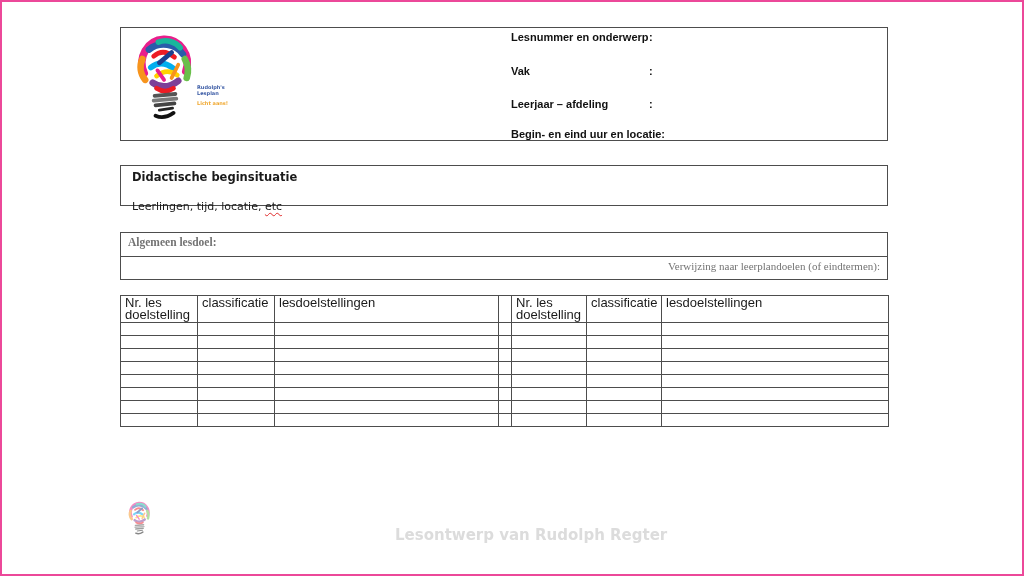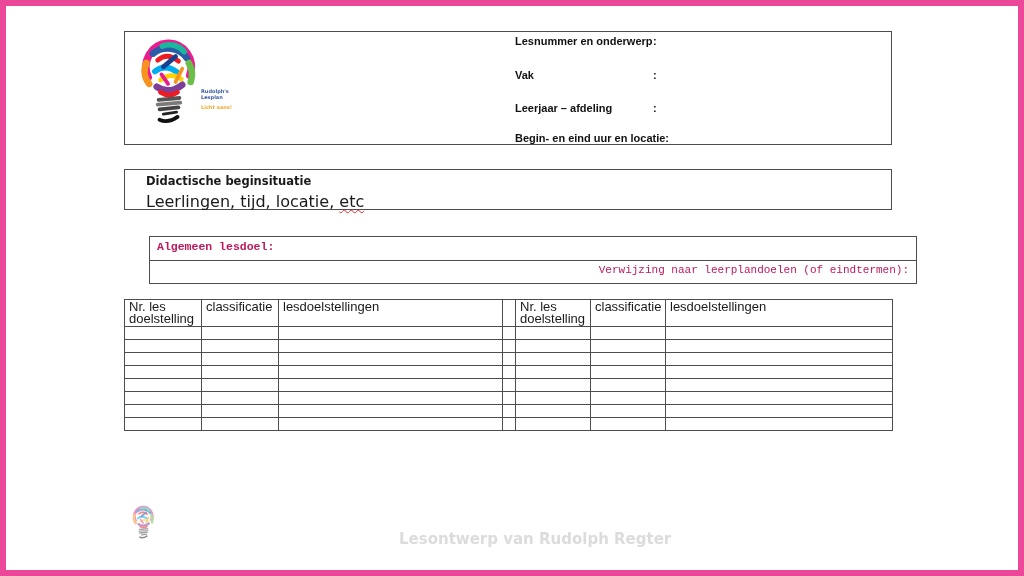--- a/index.html
+++ b/index.html
@@ -4,21 +4,21 @@
 <style>
   * { margin: 0; padding: 0; box-sizing: border-box; }
   html, body { background: #ffffff; }
   body { font-family: "Liberation Sans", sans-serif; }
 
   .page {
     position: relative;
     width: 1024px;
     height: 576px;
     background: #ffffff;
-    border: 6px solid #ec4899;
+    border: 2px solid #ec4899;
     overflow: hidden;
   }
 
   
   .header-box {
     position: absolute;
     left: 118px; top: 25px;
     width: 768px; height: 114px;
     border: 1px solid #4d4d4d;
     background: #ffffff;
@@ -53,43 +53,42 @@
   .hf-row-1 { top: 37px; }
   .hf-row-2 { top: 70px; }
   .hf-row-3 { top: 100px; }
 
   
   .didact-box {
     position: absolute;
     left: 118px; top: 163px;
     width: 768px; height: 41px;
     border: 1px solid #4d4d4d;
-    padding: 4px 21px;
+    padding: 4px 11px;
     font-family: "DejaVu Sans", sans-serif;
     color: #1a1a1a;
   }
   .didact-title { font-size: 11.5px; font-weight: bold; }
-  .didact-body  { font-size: 16px; margin-top: 4px; }
+  .didact-body  { font-size: 11px; margin-top: 16px; }
   .squiggle {
     text-decoration: underline;
     text-decoration-style: wavy;
     text-decoration-color: #e02b2b;
     text-decoration-thickness: 1px;
     text-underline-offset: 2px;
   }
 
   
   .algemeen-box {
     position: absolute;
     left: 118px; top: 230px;
     width: 768px;
     border: 1px solid #4d4d4d;
-    font-family: Liberation Mono, monospace;
-    color: #be185d;
-    margin-left: 25px;
+    font-family: Liberation Serif, serif;
+    color: #737373;
   }
   .algemeen-cell { height: 23px; padding: 3px 7px; font-size: 11px; }
   .algemeen-cell.title { font-weight: bold; font-size: 11.5px; }
   .algemeen-cell + .algemeen-cell { border-top: 1px solid #4d4d4d; text-align: right; }
 
   
   .goals-table {
     position: absolute;
     left: 118px; top: 293px;
     width: 768px;

